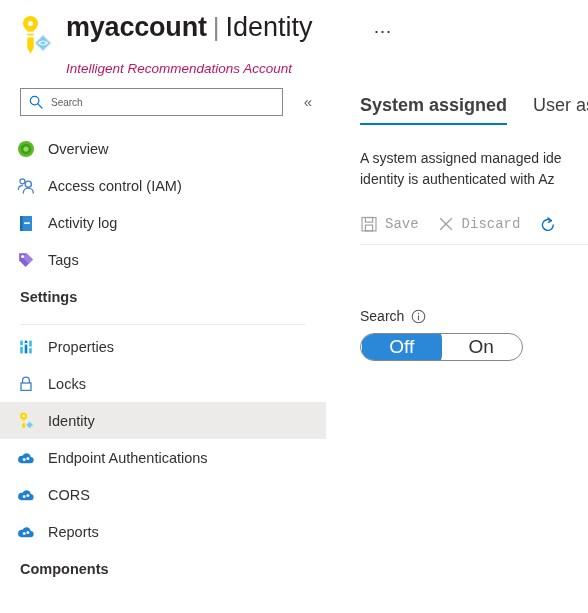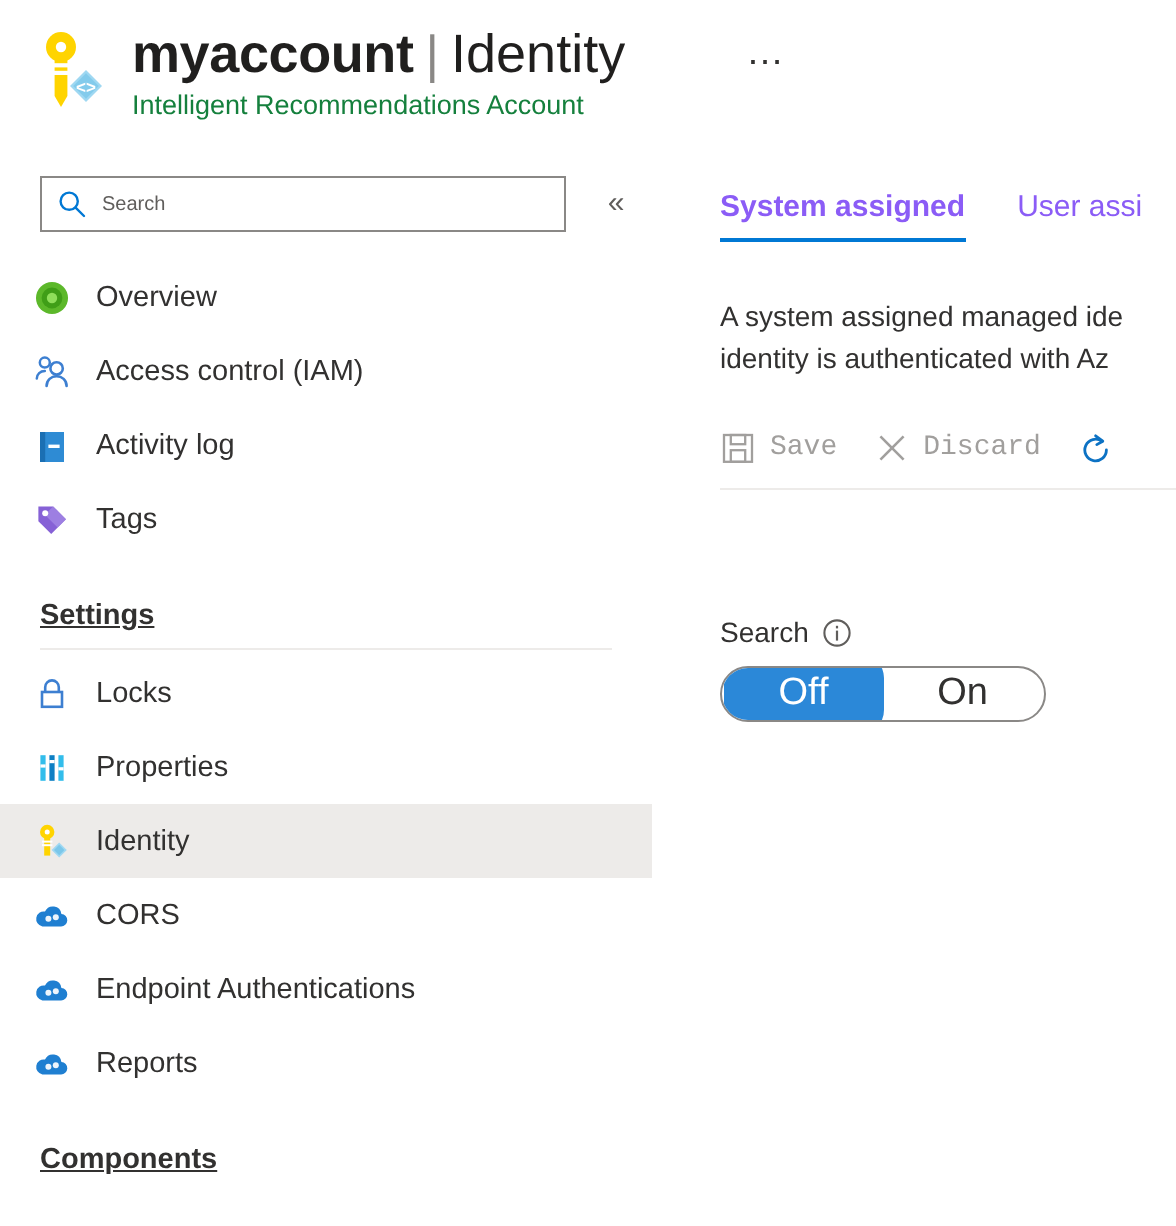--- a/index.html
+++ b/index.html
@@ -45,25 +45,26 @@
   }
   .title-main { font-weight: 700; letter-spacing: -0.2px; }
   .title-sep {
     font-weight: 300;
     color: #8a8886;
     padding: 0 6px;
     font-size: 26px;
   }
   .title-sub-name { font-weight: 400; color: #201f1e; }
   .subtitle {
-    margin-top: 0;
+    margin-top: 16px;
     font-size: 13.5px;
     line-height: 18px;
-    color: #15803d;
-    white-space: nowrap;
+    color: #be185d;
+    white-space: nowrap;
+    font-style: italic;
   }
   .ellipsis-btn {
     position: absolute;
     left: 370px; top: 20px;
     width: 26px; height: 22px;
     display: flex;
     align-items: center;
     justify-content: center;
     font-size: 19px;
     line-height: 10px;
@@ -151,23 +152,22 @@
     font-size: 14.5px;
     color: #323130;
     white-space: nowrap;
     line-height: 18px;
   }
 
   .nav-section {
     height: 42px;
     padding-left: 20px;
     display: flex;
-    align-items: flex-end;
+    align-items: center;
     padding-bottom: 4px;
-    text-decoration: underline;
   }
   .nav-section-label {
     font-size: 14.5px;
     font-weight: 700;
     color: #323130;
   }
   .nav-divider {
     height: 1px;
     background: #edebe9;
     margin: 4px 20px 3px 20px;
@@ -184,22 +184,22 @@
   }
   .tabs {
     position: absolute;
     left: 34px; top: 17px;
     display: flex;
     align-items: flex-start;
     white-space: nowrap;
   }
   .tab {
     position: relative;
-    font-size: 15px;
-    color: #8b5cf6;
+    font-size: 18px;
+    color: #404040;
     padding: 0 0 9px 0;
     margin-right: 26px;
     cursor: pointer;
     white-space: nowrap;
   }
   .tab.active { font-weight: 700; }
   .tab.active::after {
     content: "";
     position: absolute;
     left: 0; right: 0; bottom: 0;
@@ -400,39 +400,39 @@
       </div>
 
       <div class="nav-section">
         <span class="nav-section-label">Settings</span>
       </div>
       <div class="nav-divider"></div>
 
       <div class="nav-item">
         <span class="nav-ico">
           <svg viewBox="0 0 20 20" width="20" height="20">
-            <path d="M6.6 9V6.6a3.4 3.4 0 0 1 6.8 0V9" fill="none" stroke="#3d7fd1" stroke-width="1.3"></path>
-            <rect x="5" y="9" width="10" height="7.4" fill="none" stroke="#3d7fd1" stroke-width="1.3"></rect>
-          </svg>
-        </span>
-        <span class="nav-label">Locks</span>
-      </div>
-
-      <div class="nav-item">
-        <span class="nav-ico">
-          <svg viewBox="0 0 20 20" width="20" height="20">
             <rect x="4.2" y="3.6" width="2.6" height="12.8" fill="#32bdeb"></rect>
             <rect x="8.7" y="3.6" width="2.6" height="12.8" fill="#0d7fc4"></rect>
             <rect x="13.2" y="3.6" width="2.6" height="12.8" fill="#32bdeb"></rect>
             <rect x="4.2" y="8.2" width="2.6" height="1.6" fill="#ffffff"></rect>
             <rect x="8.7" y="6.0" width="2.6" height="1.6" fill="#ffffff"></rect>
             <rect x="13.2" y="9.6" width="2.6" height="1.6" fill="#ffffff"></rect>
           </svg>
         </span>
         <span class="nav-label">Properties</span>
+      </div>
+
+      <div class="nav-item">
+        <span class="nav-ico">
+          <svg viewBox="0 0 20 20" width="20" height="20">
+            <path d="M6.6 9V6.6a3.4 3.4 0 0 1 6.8 0V9" fill="none" stroke="#3d7fd1" stroke-width="1.3"></path>
+            <rect x="5" y="9" width="10" height="7.4" fill="none" stroke="#3d7fd1" stroke-width="1.3"></rect>
+          </svg>
+        </span>
+        <span class="nav-label">Locks</span>
       </div>
 
       <div class="nav-item selected">
         <span class="nav-ico">
           <svg viewBox="0 0 20 20" width="20" height="20">
             <circle cx="7.6" cy="5" r="3.6" fill="#ffd400"></circle>
             <circle cx="7.6" cy="5" r="1.25" fill="#ffffff"></circle>
             <rect x="6.1" y="7.8" width="3" height="9" fill="#ffd400"></rect>
             <rect x="5.0" y="9.3" width="5.2" height="1" fill="#ffffff"></rect>
             <rect x="5.0" y="11.1" width="5.2" height="1" fill="#ffffff"></rect>
@@ -444,32 +444,32 @@
       </div>
 
       <div class="nav-item">
         <span class="nav-ico">
           <svg viewBox="0 0 20 20" width="20" height="20">
             <path d="M5.2 15.2h9.2a3.1 3.1 0 0 0 .3-6.2 4.3 4.3 0 0 0-8.2-1.2 3.5 3.5 0 0 0-1.3 7.4z" fill="#1f7fd1"></path>
             <circle cx="8.2" cy="11.4" r="1.5" fill="#ffffff" opacity="0.92"></circle>
             <circle cx="11.9" cy="10.6" r="1.5" fill="#ffffff" opacity="0.92"></circle>
           </svg>
         </span>
-        <span class="nav-label">CORS</span>
+        <span class="nav-label">Endpoint Authentications</span>
       </div>
 
       <div class="nav-item">
         <span class="nav-ico">
           <svg viewBox="0 0 20 20" width="20" height="20">
             <path d="M5.2 15.2h9.2a3.1 3.1 0 0 0 .3-6.2 4.3 4.3 0 0 0-8.2-1.2 3.5 3.5 0 0 0-1.3 7.4z" fill="#1f7fd1"></path>
             <circle cx="8.2" cy="11.4" r="1.5" fill="#ffffff" opacity="0.92"></circle>
             <circle cx="11.9" cy="10.6" r="1.5" fill="#ffffff" opacity="0.92"></circle>
           </svg>
         </span>
-        <span class="nav-label">Endpoint Authentications</span>
+        <span class="nav-label">CORS</span>
       </div>
 
       <div class="nav-item">
         <span class="nav-ico">
           <svg viewBox="0 0 20 20" width="20" height="20">
             <path d="M5.2 15.2h9.2a3.1 3.1 0 0 0 .3-6.2 4.3 4.3 0 0 0-8.2-1.2 3.5 3.5 0 0 0-1.3 7.4z" fill="#1f7fd1"></path>
             <circle cx="8.2" cy="11.4" r="1.5" fill="#ffffff" opacity="0.92"></circle>
             <circle cx="11.9" cy="10.6" r="1.5" fill="#ffffff" opacity="0.92"></circle>
           </svg>
         </span>

